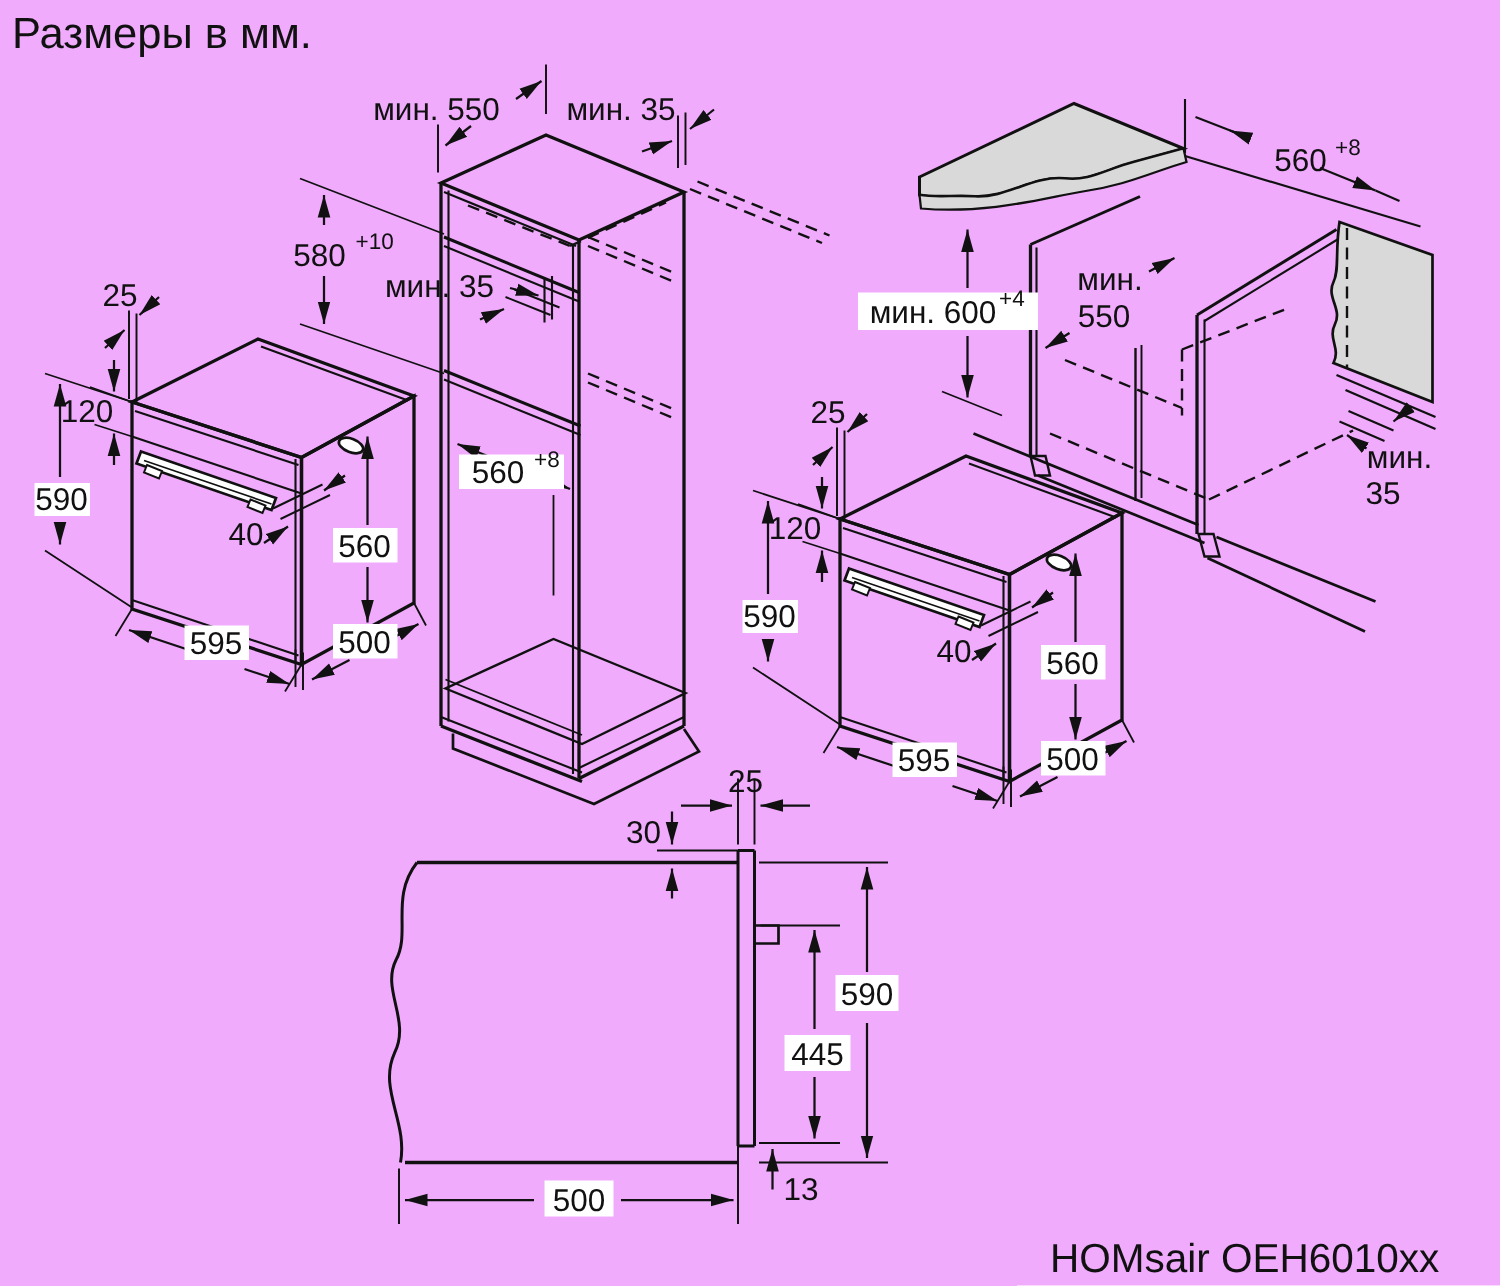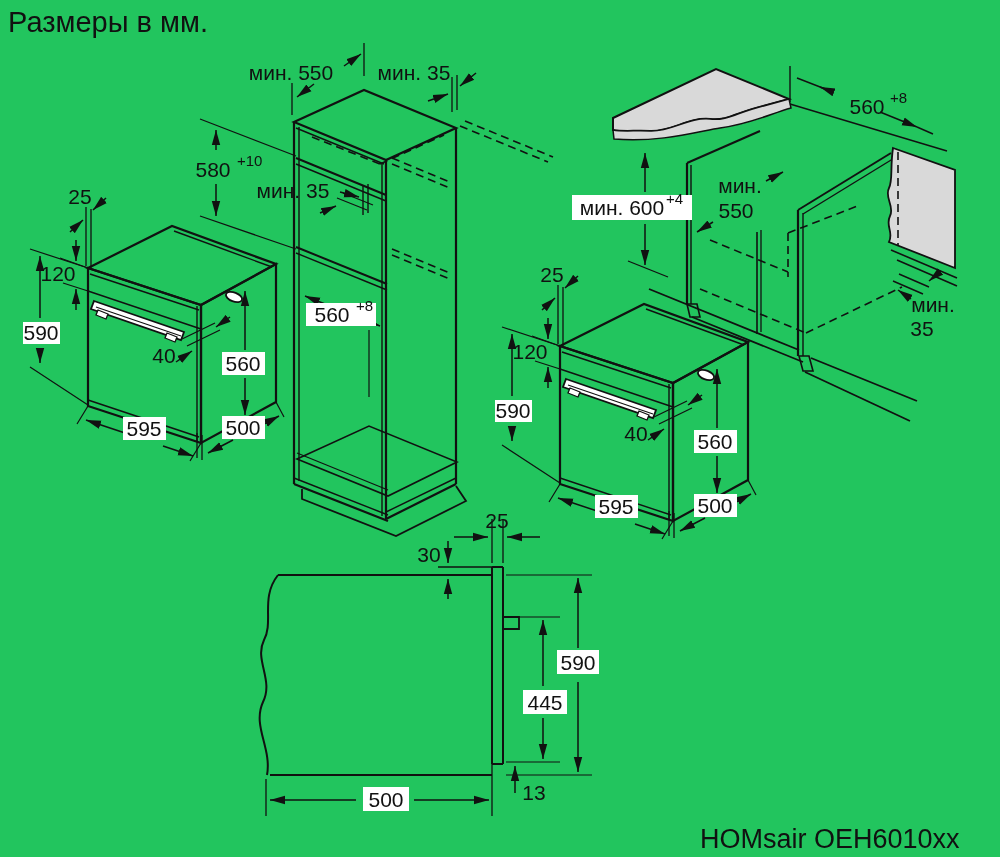--- a/index.html
+++ b/index.html
@@ -1,16 +1,16 @@
 <!DOCTYPE html>
 <html><head>
 <meta charset="utf-8">
 <style>
   html,body{margin:0;padding:0;background:#fff;}
-  .stage{position:relative;width:1000px;height:857px;background:#22c55e;overflow:hidden;
+  .stage{position:relative;width:1000px;height:857px;background:#f0abfc;overflow:hidden;
          font-family:"Liberation Sans", sans-serif;}
   svg{display:block}
   text{fill:#111;font-family:"Liberation Sans", sans-serif;}
   .ln{stroke:#111;fill:none;}
   .fillw{fill:#fff;stroke:#111;}
   .gray{fill:#d9d9d9;stroke:#111;}
   .dash{stroke:#111;fill:none;stroke-dasharray:8 5;}
   .dim{font-size:21px;}
   .sup{font-size:15px;}
   .wbg{fill:#fff;stroke:none;}

